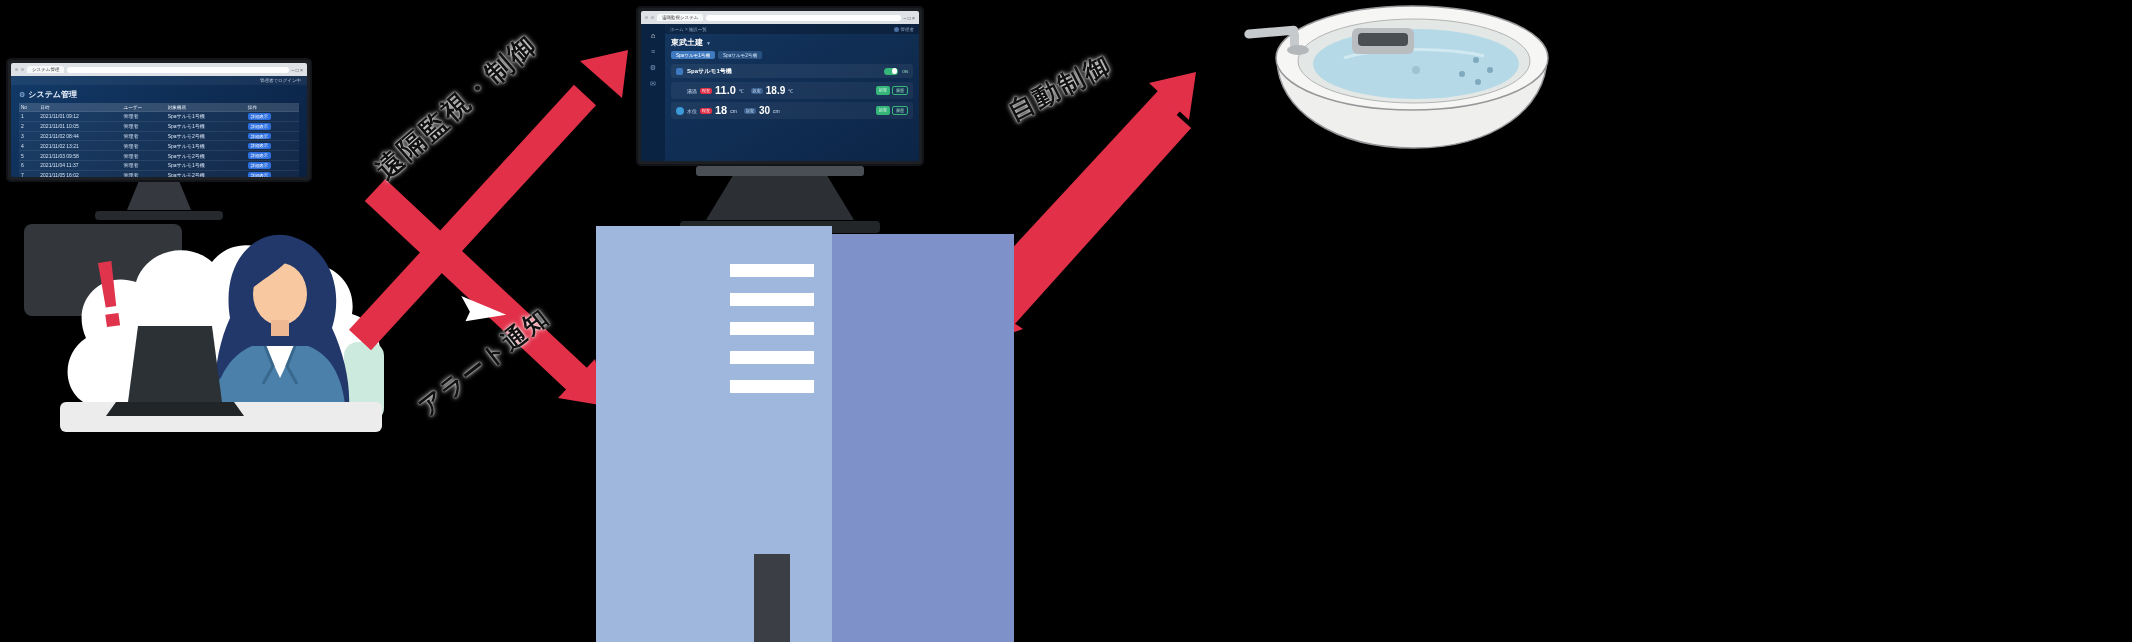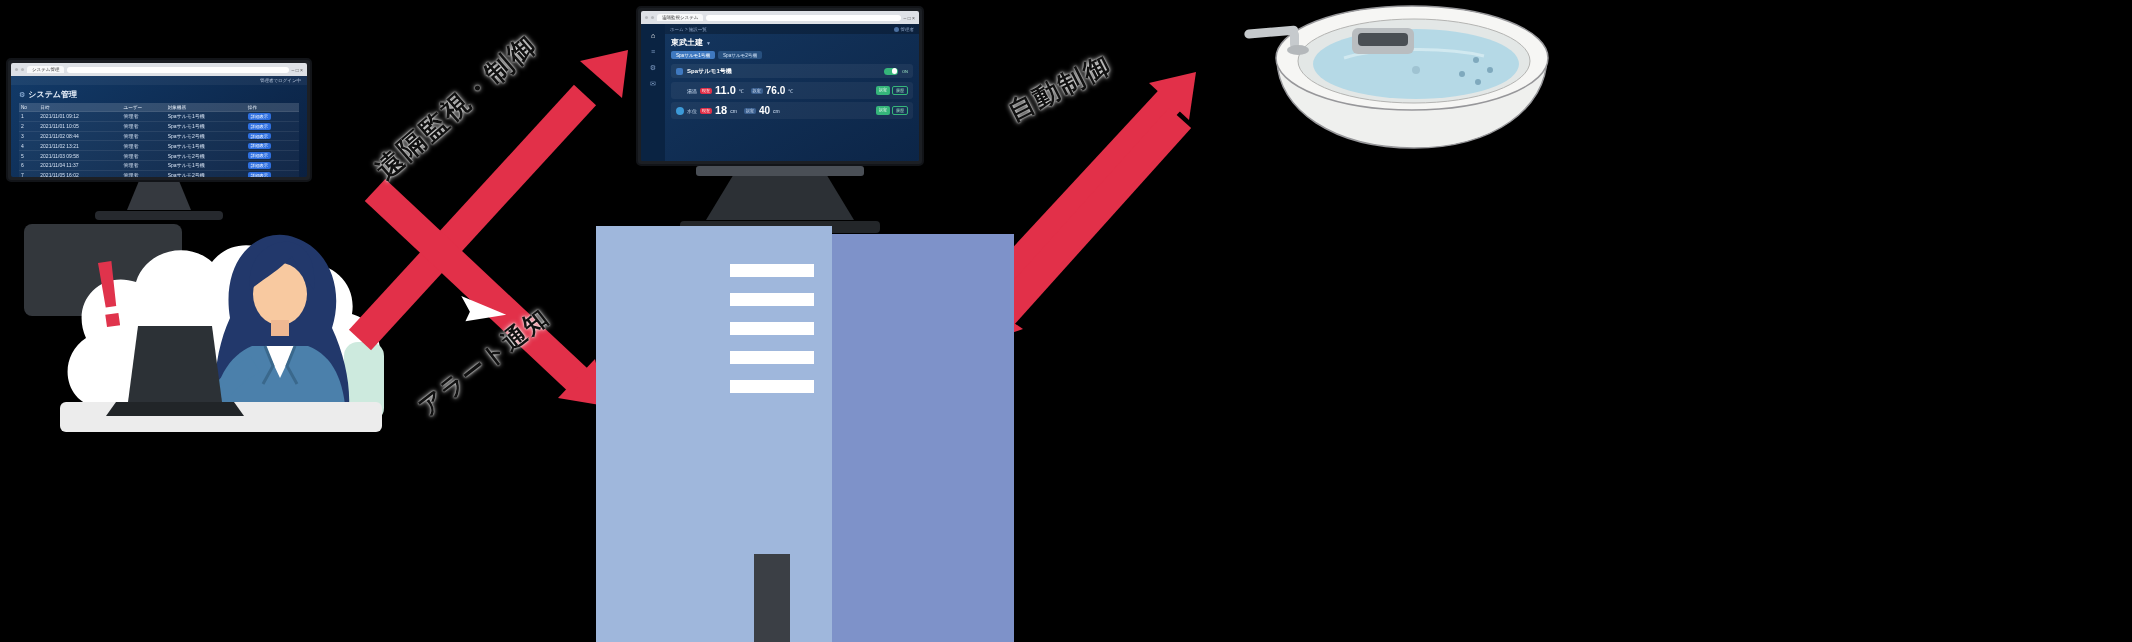--- a/index.html
+++ b/index.html
@@ -300,35 +300,35 @@
                 </span>
               <span class="toggle-label">ON</span>
             </div>
             <div class="reading-row">
               <span class="r-ic"></span>
               <span class="r-label">湯温</span>
               <span class="badge-now">現在</span>
               <span class="r-val">11.0</span>
               <span class="r-unit">℃</span>
               <span class="badge-set">設定</span>
-              <span class="r-val2">76.0</span>
+              <span class="r-val2">18.9</span>
               <span class="r-unit">℃</span>
               <span class="r-btns">
                 <span class="btn-green">設定</span>
                 <span class="btn-green ghost">履歴</span>
               </span>
             </div>
             <div class="reading-row">
               <span class="r-ic water"></span>
               <span class="r-label">水位</span>
               <span class="badge-now">現在</span>
               <span class="r-val">18</span>
               <span class="r-unit">cm</span>
               <span class="badge-set">設定</span>
-              <span class="r-val2">40</span>
+              <span class="r-val2">30</span>
               <span class="r-unit">cm</span>
               <span class="r-btns">
                 <span class="btn-green">設定</span>
                 <span class="btn-green ghost">履歴</span>
               </span>
             </div>
           </div>
         </div>
       </div>
     </div>

